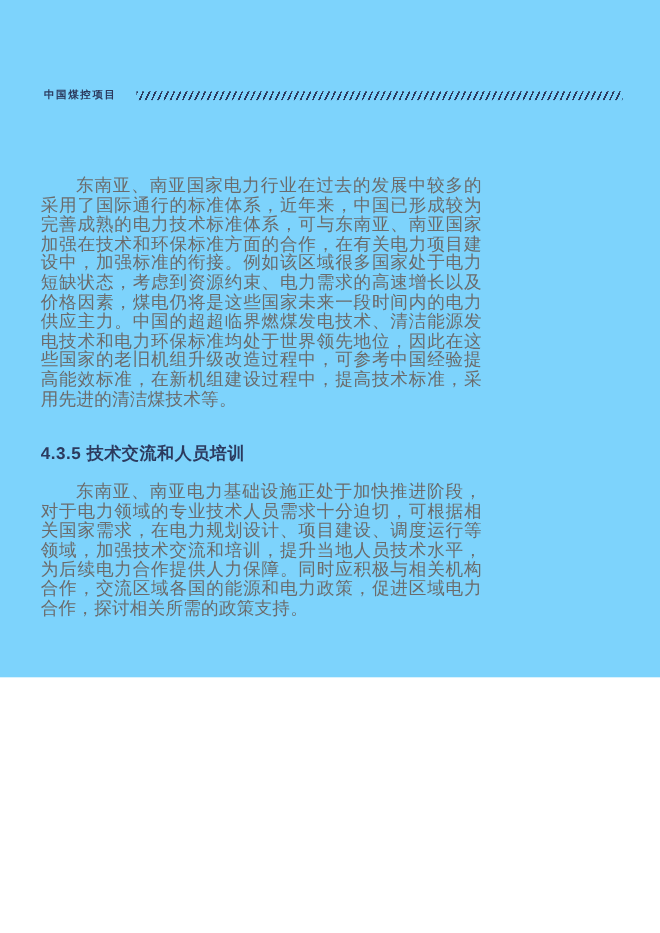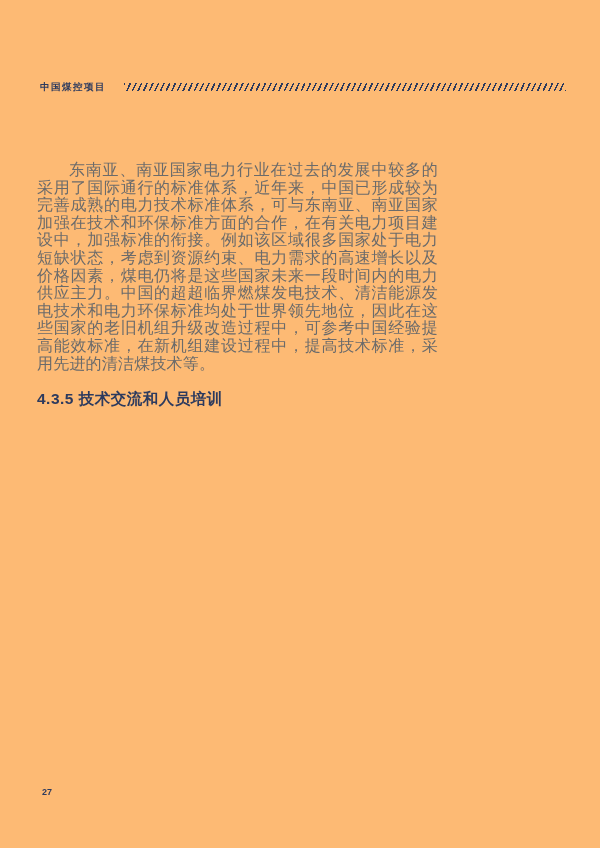--- a/index.html
+++ b/index.html
@@ -3,22 +3,22 @@
 <meta charset="utf-8">
 <style>
   html, body {
     margin: 0;
     padding: 0;
     background: #ffffff;
   }
   .page {
     position: relative;
     width: 600px;
-    height: 848px;
-    background: #fdba74;
+    height: 616px;
+    background: #7dd3fc;
     font-family: "Liberation Sans", "DejaVu Sans", sans-serif;
     overflow: hidden;
   }
   
   .header {
     position: absolute;
     top: 80px;
     left: 40px;
     right: 34px;
     height: 14px;
@@ -63,21 +63,21 @@
   .body-paragraph {
     margin: 17px 0 0 0;
     font-size: 16px;
     line-height: 17.6px;
     color: #6b6b6b;
     text-align: justify;
     text-indent: 2em;
     letter-spacing: 0.2px;
   }
   .section + .section {
-    margin-top: 17px;
+    margin-top: 31px;
   }
   
   .page-number {
     position: absolute;
     left: 42px;
     top: 787px;
     font-size: 9px;
     font-weight: bold;
     color: #2c3a5e;
   }
@@ -93,19 +93,20 @@
   </div>
 
   <div class="content">
 
     <div class="section">
       <p class="body-paragraph">东南亚、南亚国家电力行业在过去的发展中较多的采用了国际通行的标准体系，近年来，中国已形成较为完善成熟的电力技术标准体系，可与东南亚、南亚国家加强在技术和环保标准方面的合作，在有关电力项目建设中，加强标准的衔接。例如该区域很多国家处于电力短缺状态，考虑到资源约束、电力需求的高速增长以及价格因素，煤电仍将是这些国家未来一段时间内的电力供应主力。中国的超超临界燃煤发电技术、清洁能源发电技术和电力环保标准均处于世界领先地位，因此在这些国家的老旧机组升级改造过程中，可参考中国经验提高能效标准，在新机组建设过程中，提高技术标准，采用先进的清洁煤技术等。</p>
     </div>
 
     <div class="section">
       <h2 class="section-heading">4.3.5 技术交流和人员培训</h2>
+      <p class="body-paragraph">东南亚、南亚电力基础设施正处于加快推进阶段，对于电力领域的专业技术人员需求十分迫切，可根据相关国家需求，在电力规划设计、项目建设、调度运行等领域，加强技术交流和培训，提升当地人员技术水平，为后续电力合作提供人力保障。同时应积极与相关机构合作，交流区域各国的能源和电力政策，促进区域电力合作，探讨相关所需的政策支持。</p>
     </div>
 
   </div>
 
   <span class="page-number">27</span>
 
 </div>
 
 </body></html>

